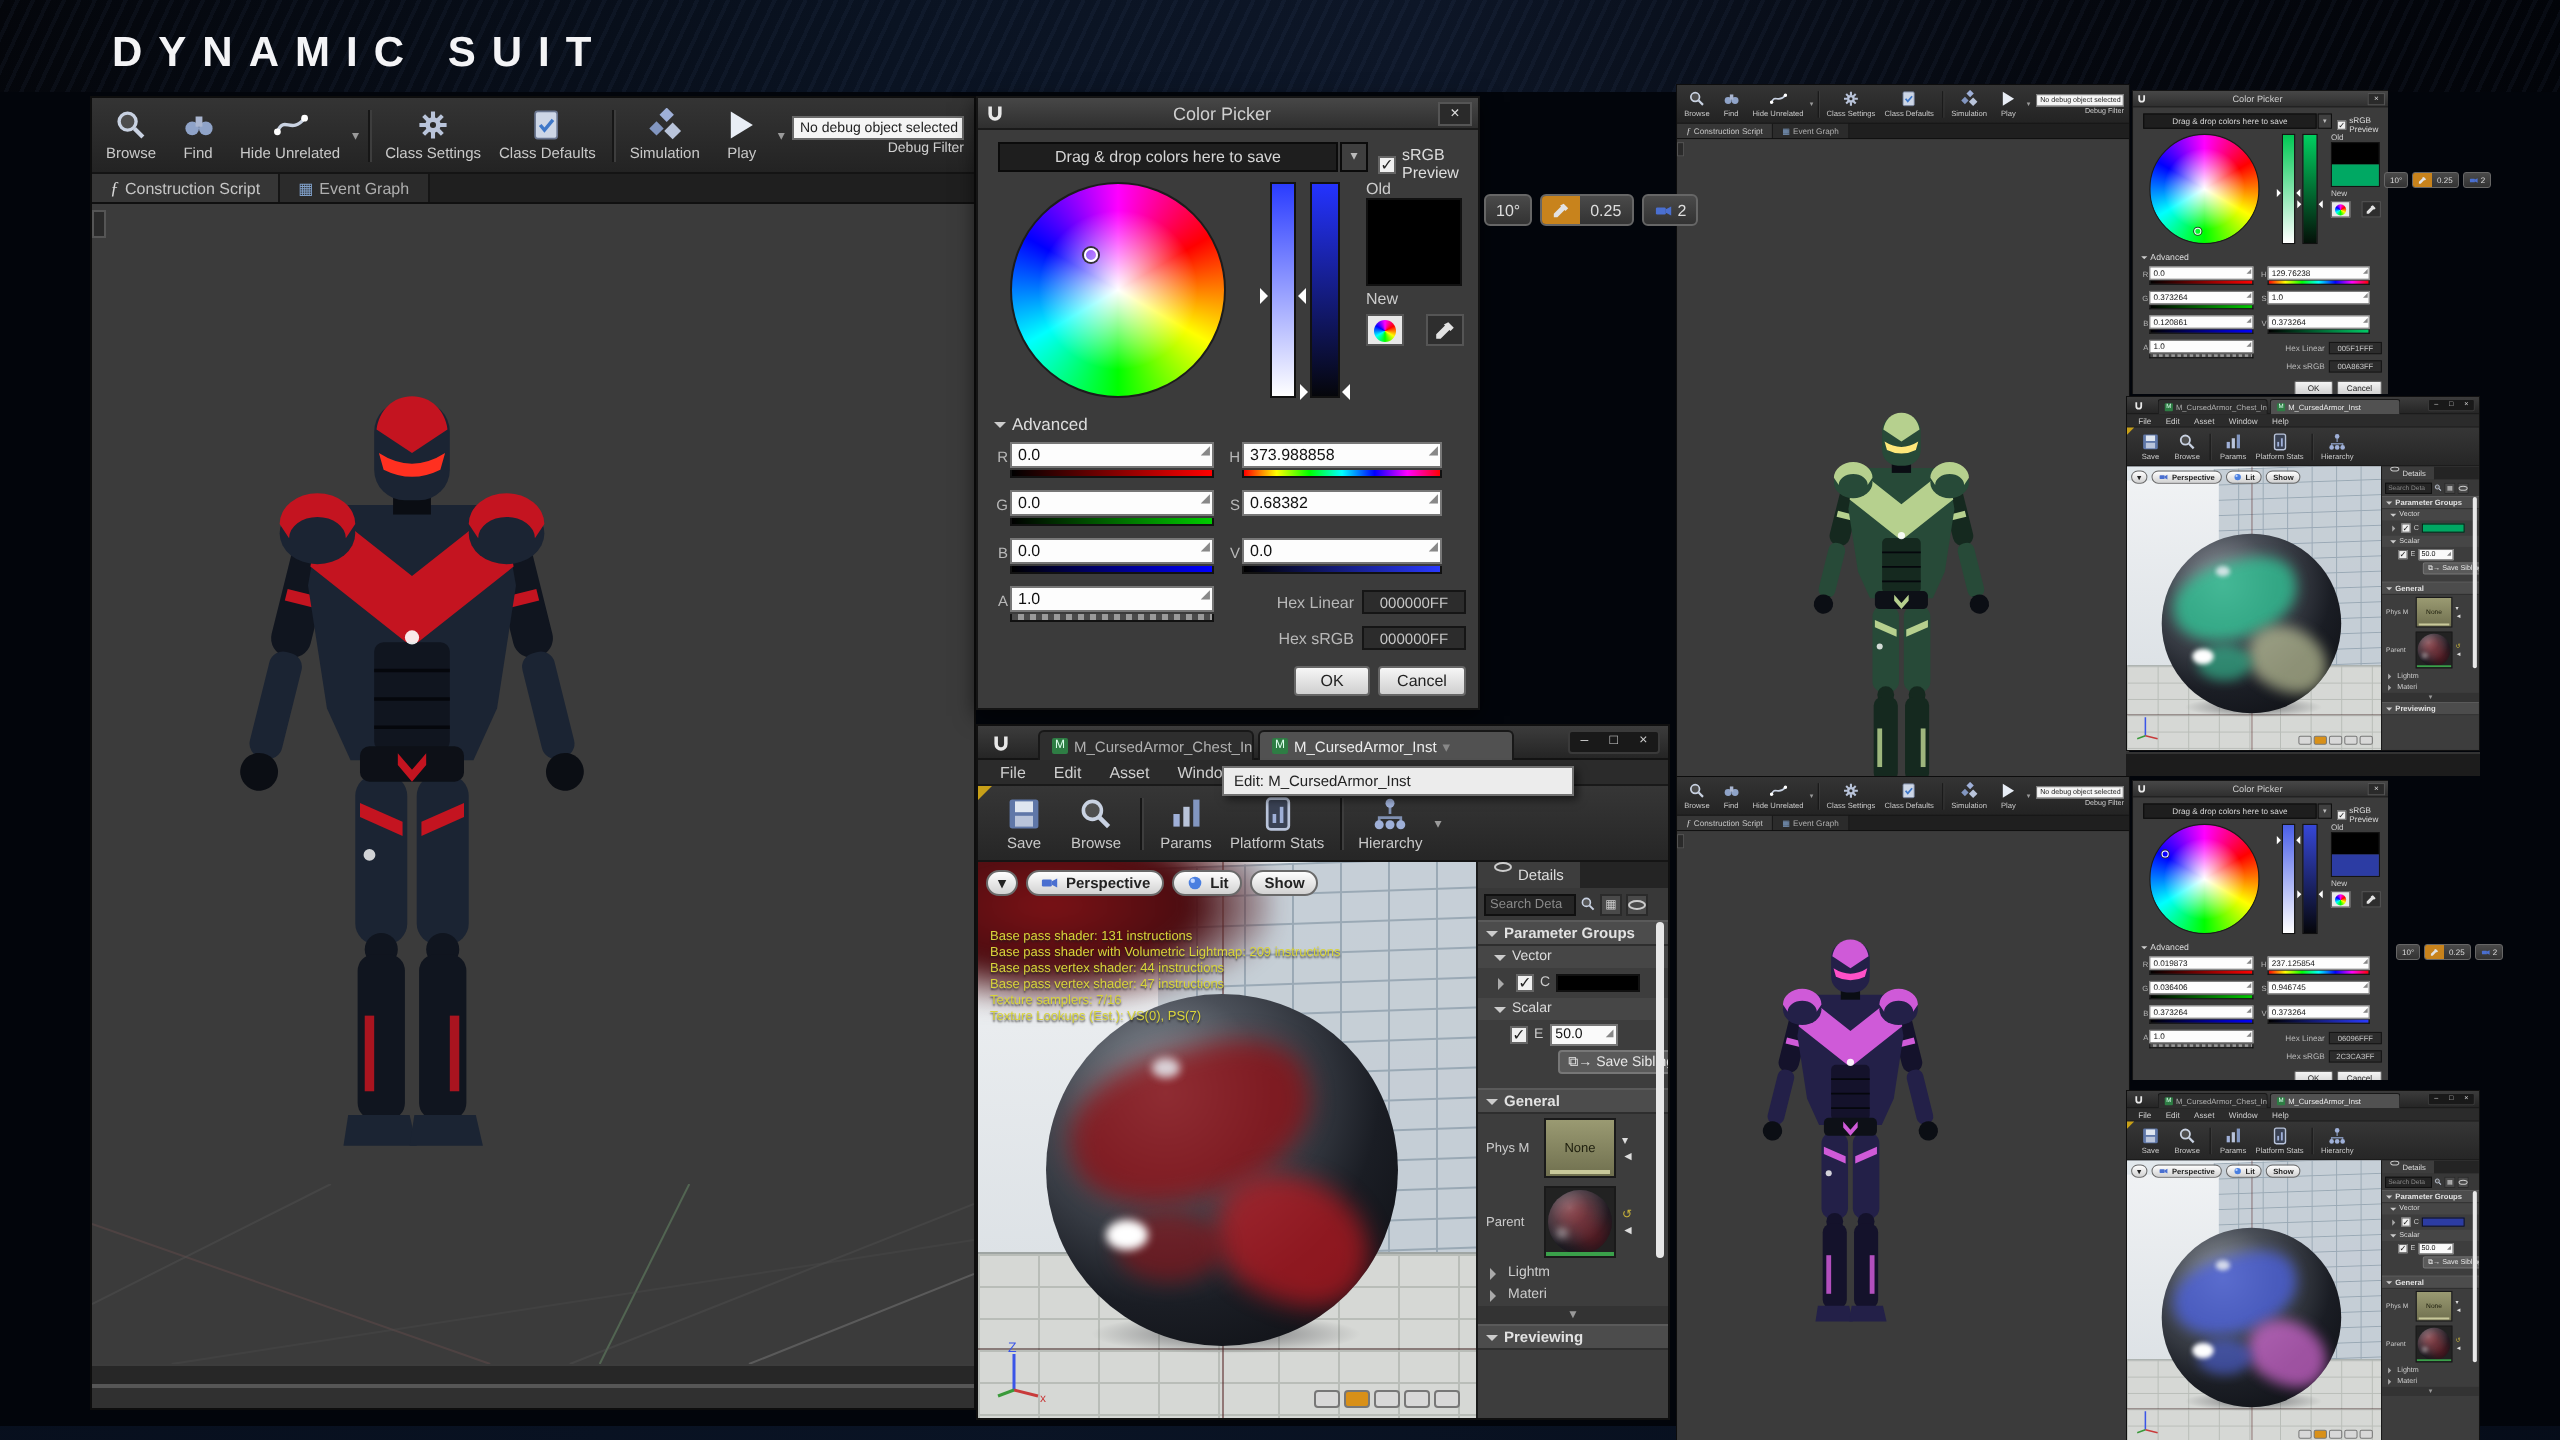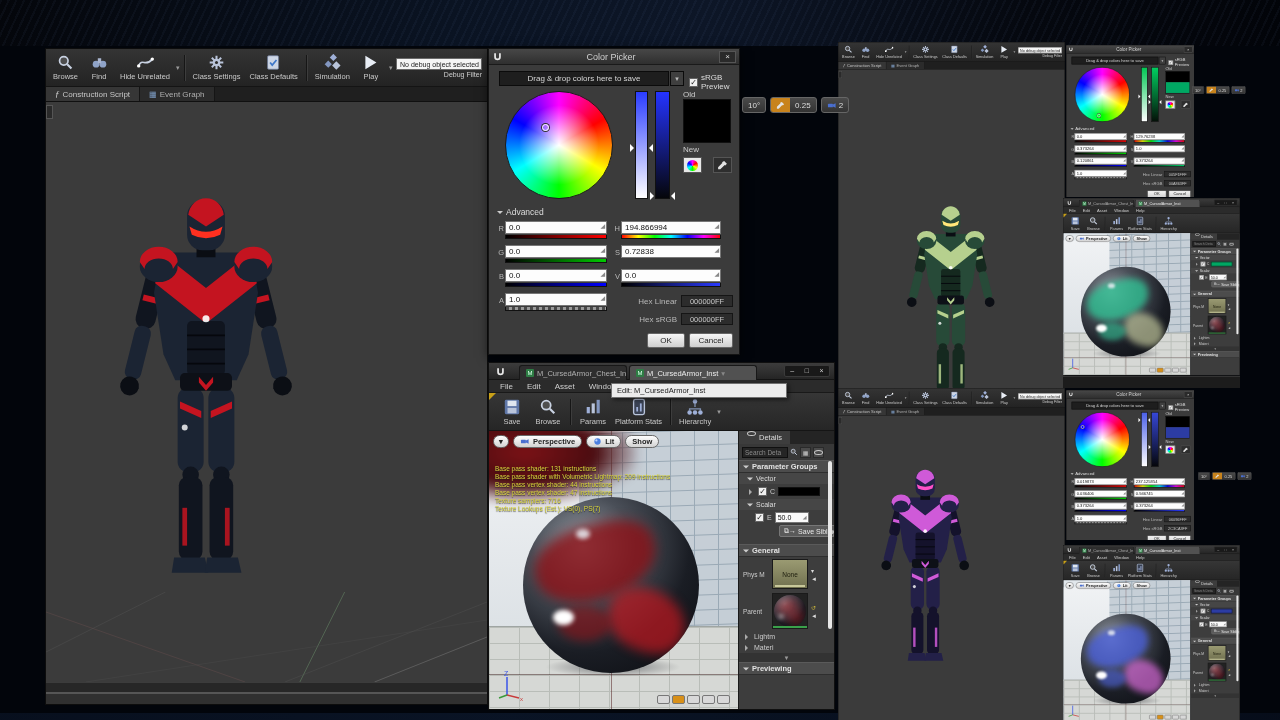--- a/index.html
+++ b/index.html
@@ -350,20 +350,21 @@
       <path d="M96,40 q14,9 28,0 l-2,7 q-12,6 -24,0 z" fill="var(--glow,#ff3020)"></path>
       <circle cx="110" cy="118" r="3" fill="#ffffff" opacity=".9"></circle>
       <circle cx="92" cy="210" r="2.5" fill="#ffffff" opacity=".8"></circle>
     </symbol>
   </defs>
 </svg>
 
 <div class="stage">
   <div class="topband"></div>
   <div class="botglow"></div>
+  <div class="logo">DYNAMIC SUIT</div>
 
   <section class="bp bp-main-c" style="left:45px;top:48px;width:443px;height:657px">
     <div class="bp-toolbar">
       <div class="tbtn">
           <svg>
             <use href="#i-mag"></use>
           </svg>
           <span class="tlbl">Browse</span>
         </div>
       <div class="tbtn">
@@ -498,26 +499,26 @@
         <div class="chin">0.0</div>
         <div class="strip strip-b"></div>
       </div>
     <div class="ch" style="left:16px;top:244px;width:102px">
         <span class="chlab">A</span>
         <div class="chin">1.0</div>
         <div class="strip strip-a"></div>
       </div>
     <div class="ch" style="left:132px;top:172px;width:100px">
         <span class="chlab">H</span>
-        <div class="chin">194.866994</div>
+        <div class="chin">373.988858</div>
         <div class="strip strip-h"></div>
       </div>
     <div class="ch" style="left:132px;top:196px;width:100px">
         <span class="chlab">S</span>
-        <div class="chin">0.72838</div>
+        <div class="chin">0.68382</div>
       </div>
     <div class="ch" style="left:132px;top:220px;width:100px">
         <span class="chlab">V</span>
         <div class="chin">0.0</div>
         <div class="strip strip-v"></div>
       </div>
     <div class="hexrow" style="left:126px;top:246px">
         <span>Hex Linear</span>
         <span class="hexbox">000000FF</span>
       </div>

